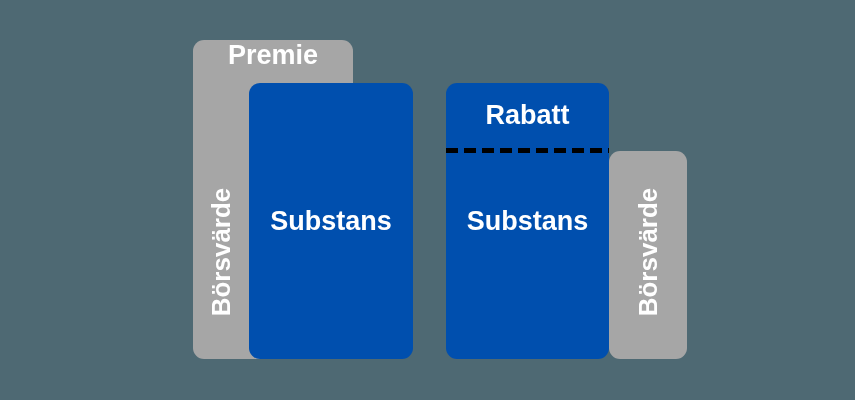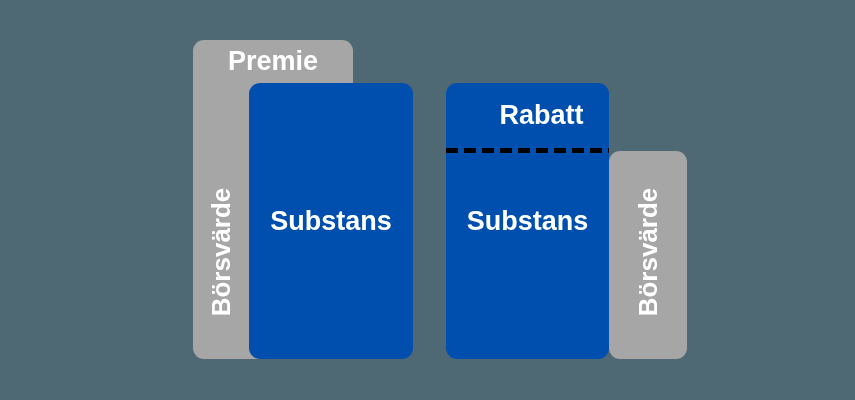--- a/index.html
+++ b/index.html
@@ -21,28 +21,28 @@
     border-radius: 11px;
   }
   .bar.gray { background: var(--bar-gray, #a6a6a6); }
   .bar.blue { background: var(--bar-blue, #004fae); }
 
   
   .left-gray-bar  { left: 193px; top: 40px;  width: 160px; height: 319px; }
   .left-blue-bar  { left: 249px; top: 83px;  width: 164px; height: 276px;
                     display: flex; align-items: center; justify-content: center; }
   .premie-area    { position: absolute; left: 193px; top: 40px; width: 160px; height: 43px;
-                    display: flex; align-items: center; justify-content: center; }
+                    display: flex; justify-content: center; }
 
   
   .right-blue-bar { left: 446px; top: 83px;  width: 163px; height: 276px;
                     display: flex; align-items: center; justify-content: center; }
   .right-gray-bar { left: 609px; top: 151px; width: 78px;  height: 208px; }
   .rabatt-area    { position: absolute; left: 446px; top: 83px; width: 163px; height: 65px;
-                    display: flex; align-items: center; justify-content: center; margin-left: 14px; }
+                    display: flex; align-items: center; justify-content: center; }
   .dashed-line    { position: absolute; left: 446px; top: 148px; width: 163px; height: 5px;
                     background: repeating-linear-gradient(to right,
                       var(--dashed-line, #000) 0 12px, transparent 12px 18px); }
 
   
   .label {
     color: var(--label-text, #ffffff);
     font-weight: 700;
     font-size: 27px;
     white-space: nowrap;

